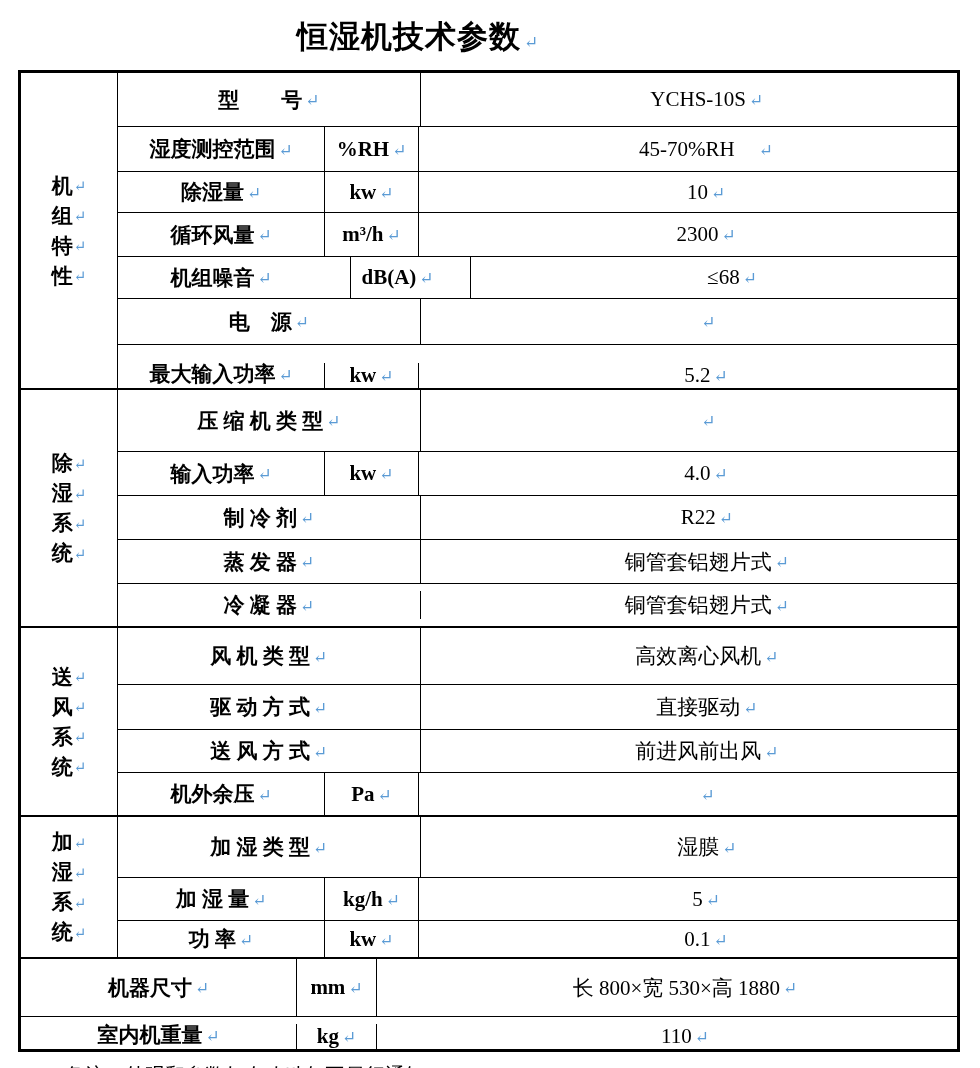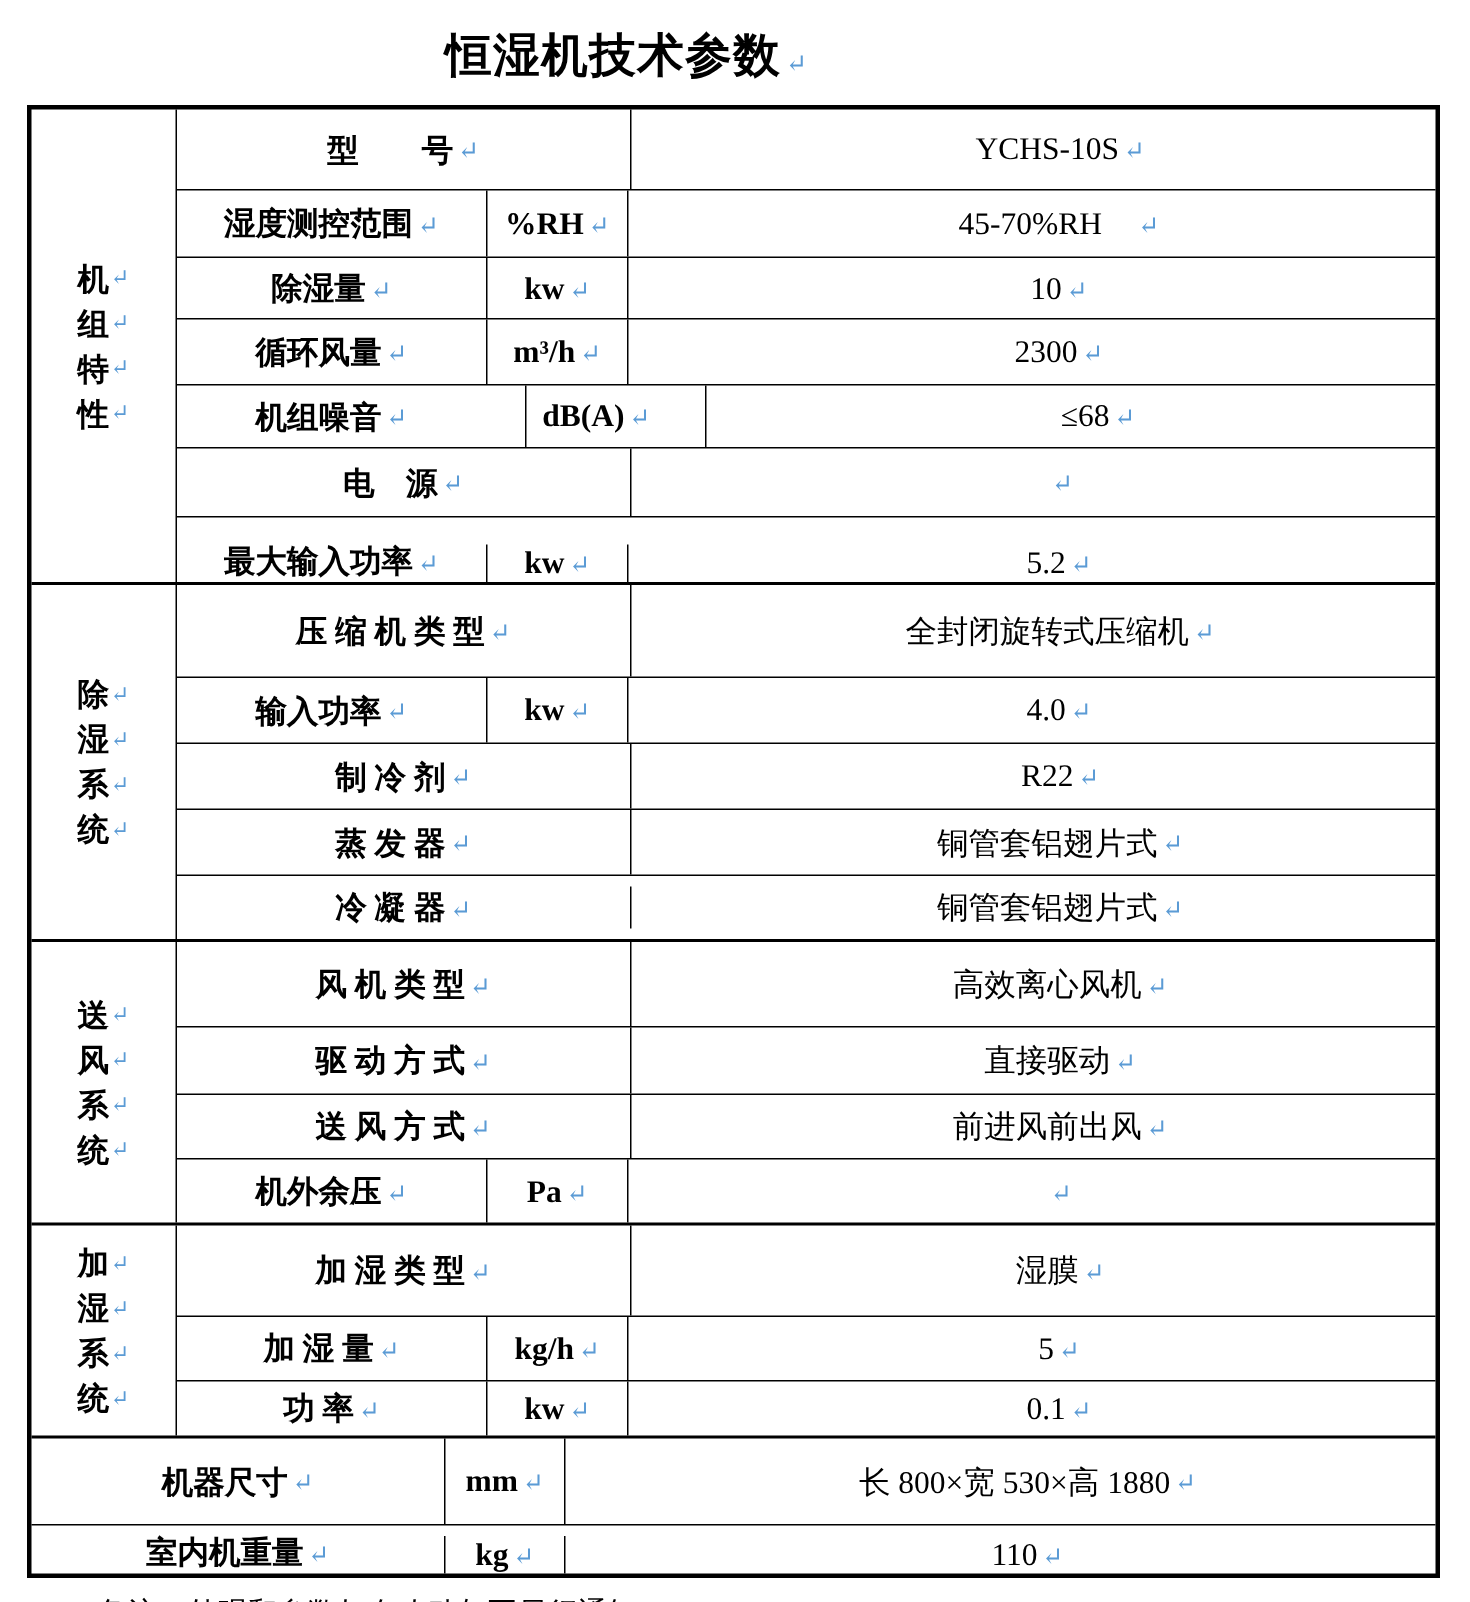--- a/index.html
+++ b/index.html
@@ -139,21 +139,21 @@
             <span class="ret">↵</span>
           </div>
           <div class="gchar">
             <span>统</span>
             <span class="ret">↵</span>
           </div>
         </div>
         <div class="rows">
           <div class="row" style="height: 61px;">
             <div class="cell label span"><span>压 缩 机 类 型</span><span class="ret">↵</span></div>
-            <div class="cell value"><span>全封闭旋转式压缩机</span><span class="ret">↵</span></div>
+            <div class="cell value"><span class="ret">↵</span></div>
           </div>
           <div class="row" style="height: 44px;">
             <div class="cell label"><span>输入功率</span><span class="ret">↵</span></div>
             <div class="cell unit"><span>kw</span><span class="ret">↵</span></div>
             <div class="cell value"><span>4.0</span><span class="ret">↵</span></div>
           </div>
           <div class="row" style="height: 44px;">
             <div class="cell label span"><span>制 冷 剂</span><span class="ret">↵</span></div>
             <div class="cell value"><span>R22</span><span class="ret">↵</span></div>
           </div>

